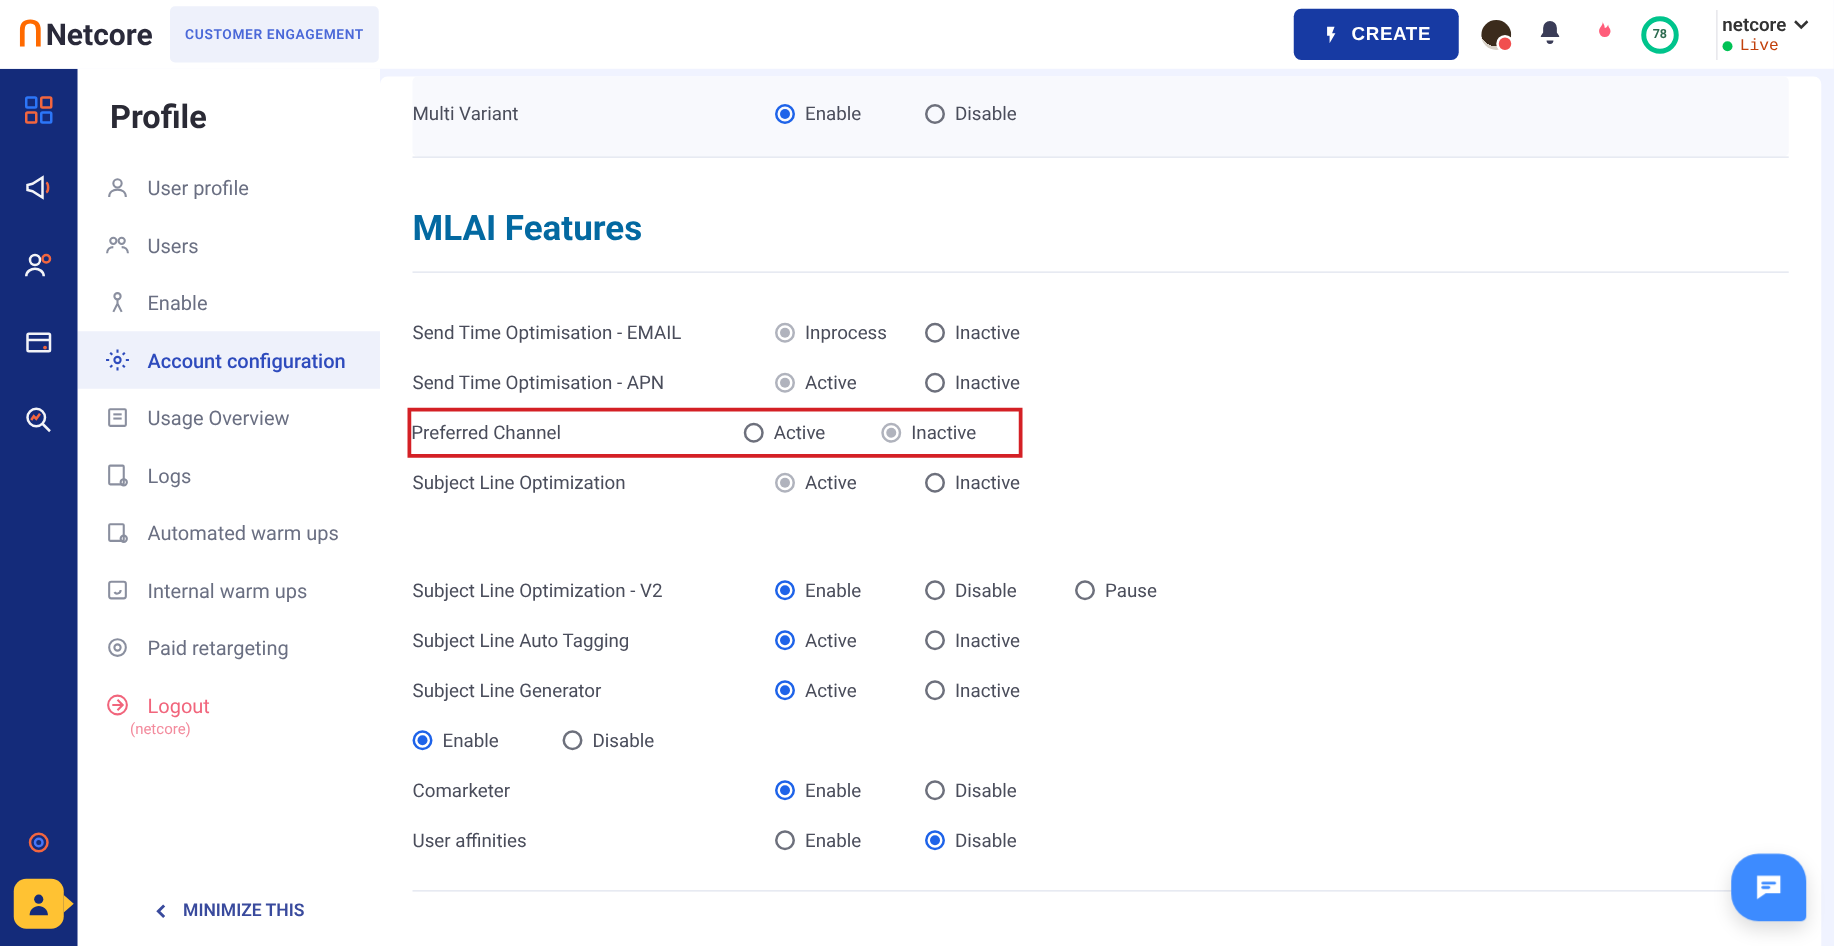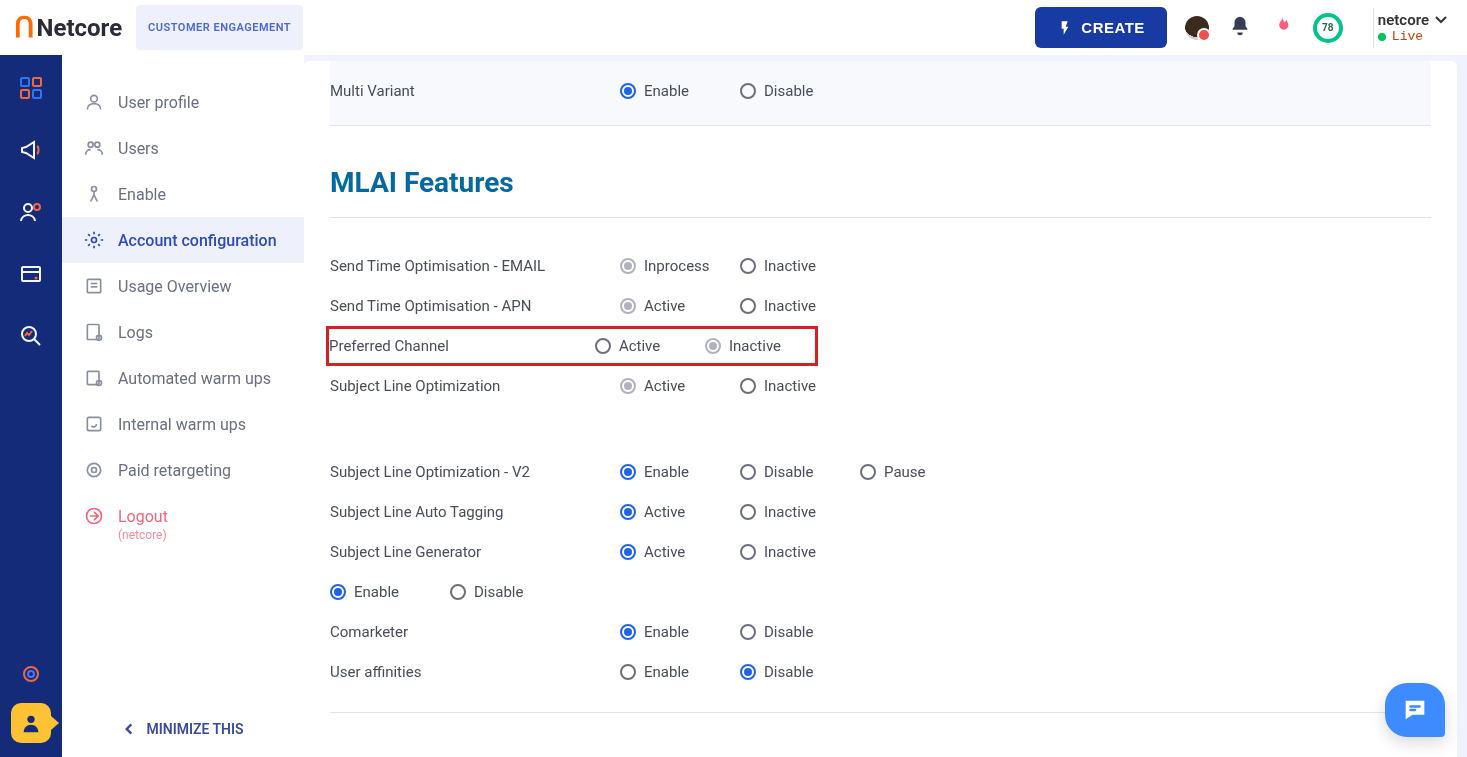--- a/index.html
+++ b/index.html
@@ -38,21 +38,21 @@
 
   
   .sidebar { position:absolute; top:55px; left:62px; bottom:0; width:242px; background:#fff; display:flex; flex-direction:column; padding-top:24px; z-index:10; }
   .sidebar-title { font-size:26px; font-weight:700; color:#2a2a35; padding:0 26px 18px; }
   .sidebar-list { display:flex; flex-direction:column; }
   .side-item { display:flex; align-items:center; gap:14px; padding:13px 22px; color:#6a6f82; font-size:16px; cursor:pointer; }
   .side-item.active { background:#eef1fb; color:#2e4bbd; font-weight:500; }
   .side-item svg { width:20px; height:20px; flex-shrink:0; }
   .side-item.logout { color:#f1657c; flex-direction:column; align-items:flex-start; gap:2px; }
   .side-item.logout .row { display:flex; align-items:center; gap:14px; }
-  .side-item.logout .sub { font-size:12px; margin-left:34px; color:#f38b9d; }
+  .side-item.logout .sub { font-size:12px; margin-left:20px; color:#f38b9d; }
   .sidebar-footer { margin-top:auto; border-top:1px solid transparent; display:flex; align-items:center; justify-content:center; gap:10px; color:#394a9d; font-weight:600; font-size:14px; padding:18px 0 20px; cursor:pointer; }
   .sidebar-footer svg { width:14px; height:14px; stroke:#394a9d; }
 
   
   .main { position:absolute; top:55px; left:304px; right:0; bottom:0; overflow:auto; }
   .panel { background:#fff; border-radius:6px; margin:0 10px 0 0; padding:0 26px 30px; }
   .section-title { font-size:28px; font-weight:700; color:#0369a1; padding:22px 0 18px; }
   .section-divider { height:1px; background:#e0e3ee; margin:0 0 18px; }
 
   .form-row { display:flex; align-items:center; min-height:40px; font-size:15px; color:#4a4d5b; }
@@ -170,20 +170,21 @@
     <div class="rail-user-square">
       <svg viewBox="0 0 24 24">
           <circle cx="12" cy="8" r="4"></circle>
           <path d="M4 22c0-5 4-8 8-8s8 3 8 8z"></path>
         </svg>
     </div>
   </div>
 </div>
 
 <div class="sidebar">
+  <div class="sidebar-title">Profile</div>
   <div class="sidebar-list">
     <div class="side-item">
       <svg viewBox="0 0 24 24" fill="none" stroke="#8a8f9f" stroke-width="2">
           <circle cx="12" cy="8" r="4"></circle>
           <path d="M4 21c0-5 4-7 8-7s8 2 8 7"></path>
         </svg>
       <span>User profile</span>
     </div>
     <div class="side-item">
       <svg viewBox="0 0 24 24" fill="none" stroke="#8a8f9f" stroke-width="2">

